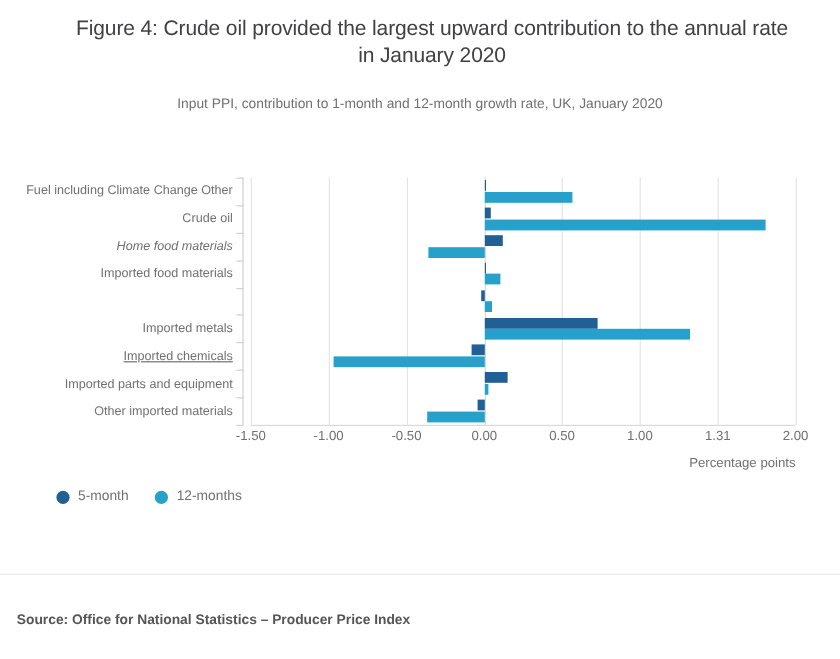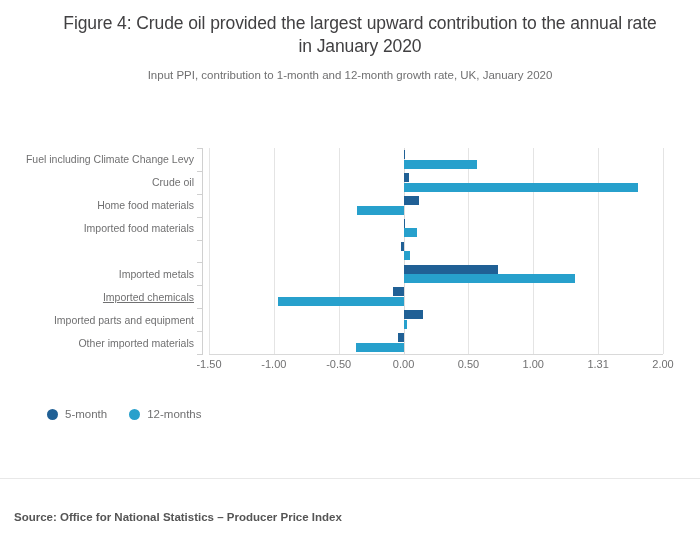--- a/index.html
+++ b/index.html
@@ -25,21 +25,21 @@
     line-height: 1.32;
     margin: 0;
     padding: 12px 36px 0 56px;
     letter-spacing: -0.1px;
   }
   .figure-subtitle {
     font-size: 11.5px;
     font-weight: 400;
     color: #707071;
     text-align: center;
-    margin: 0;
+    margin: 12px;
     padding: 11px 40px 0 40px;
   }
 
   
   .chart-area {
     position: absolute;
     left: 0;
     top: 118px;
     width: 700px;
     height: 300px;
@@ -186,25 +186,25 @@
 </head>
 <body>
 
 <h1 class="figure-title">Figure 4: Crude oil provided the largest upward contribution to the annual rate in January 2020</h1>
 <p class="figure-subtitle">Input PPI, contribution to 1-month and 12-month growth rate, UK, January 2020</p>
 
 <div class="chart-area">
 
   <div class="cat-labels">
     <div class="cat-axis-line"></div>
-  <div class="cat-label" style="top: 11.4444px;">Fuel including Climate Change Levy</div>
+  <div class="cat-label" style="top: 11.4444px;">Fuel including Climate Change Other</div>
       <div class="cat-tick" style="top: 0px;"></div>
       <div class="cat-label" style="top: 34.3333px;">Crude oil</div>
       <div class="cat-tick" style="top: 22.8889px;"></div>
-      <div class="cat-label" style="top: 57.2222px;">Home food materials</div>
+      <div class="cat-label" style="top: 57.2222px; font-style: italic;">Home food materials</div>
       <div class="cat-tick" style="top: 45.7778px;"></div>
       <div class="cat-label" style="top: 80.1111px;">Imported food materials</div>
       <div class="cat-tick" style="top: 68.6667px;"></div>
       <div class="cat-tick" style="top: 91.5556px;"></div>
       <div class="cat-label" style="top: 125.889px;">Imported metals</div>
       <div class="cat-tick" style="top: 114.444px;"></div>
       <div class="cat-label" style="top: 148.778px; text-decoration: underline;">Imported chemicals</div>
       <div class="cat-tick" style="top: 137.333px;"></div>
       <div class="cat-label" style="top: 171.667px;">Imported parts and equipment</div>
       <div class="cat-tick" style="top: 160.222px;"></div>
@@ -246,20 +246,21 @@
   <div class="xtick-labels">
       <div class="xtick-label" style="left: 209px;">-1.50</div>
       <div class="xtick-label" style="left: 273.857px;">-1.00</div>
       <div class="xtick-label" style="left: 338.714px;">-0.50</div>
       <div class="xtick-label" style="left: 403.571px;">0.00</div>
       <div class="xtick-label" style="left: 468.429px;">0.50</div>
       <div class="xtick-label" style="left: 533.286px;">1.00</div>
       <div class="xtick-label" style="left: 598.143px;">1.31</div>
       <div class="xtick-label" style="left: 663px;">2.00</div>
     </div>
+  <div class="xaxis-title">Percentage points</div>
 </div>
 
 <div class="legend">
     <div class="legend-item">
       <span class="legend-swatch" style="background: rgb(32, 96, 149);"></span>
       <span class="legend-label">5-month</span>
     </div>
     <div class="legend-item">
       <span class="legend-swatch" style="background: rgb(39, 160, 204);"></span>
       <span class="legend-label">12-months</span>

